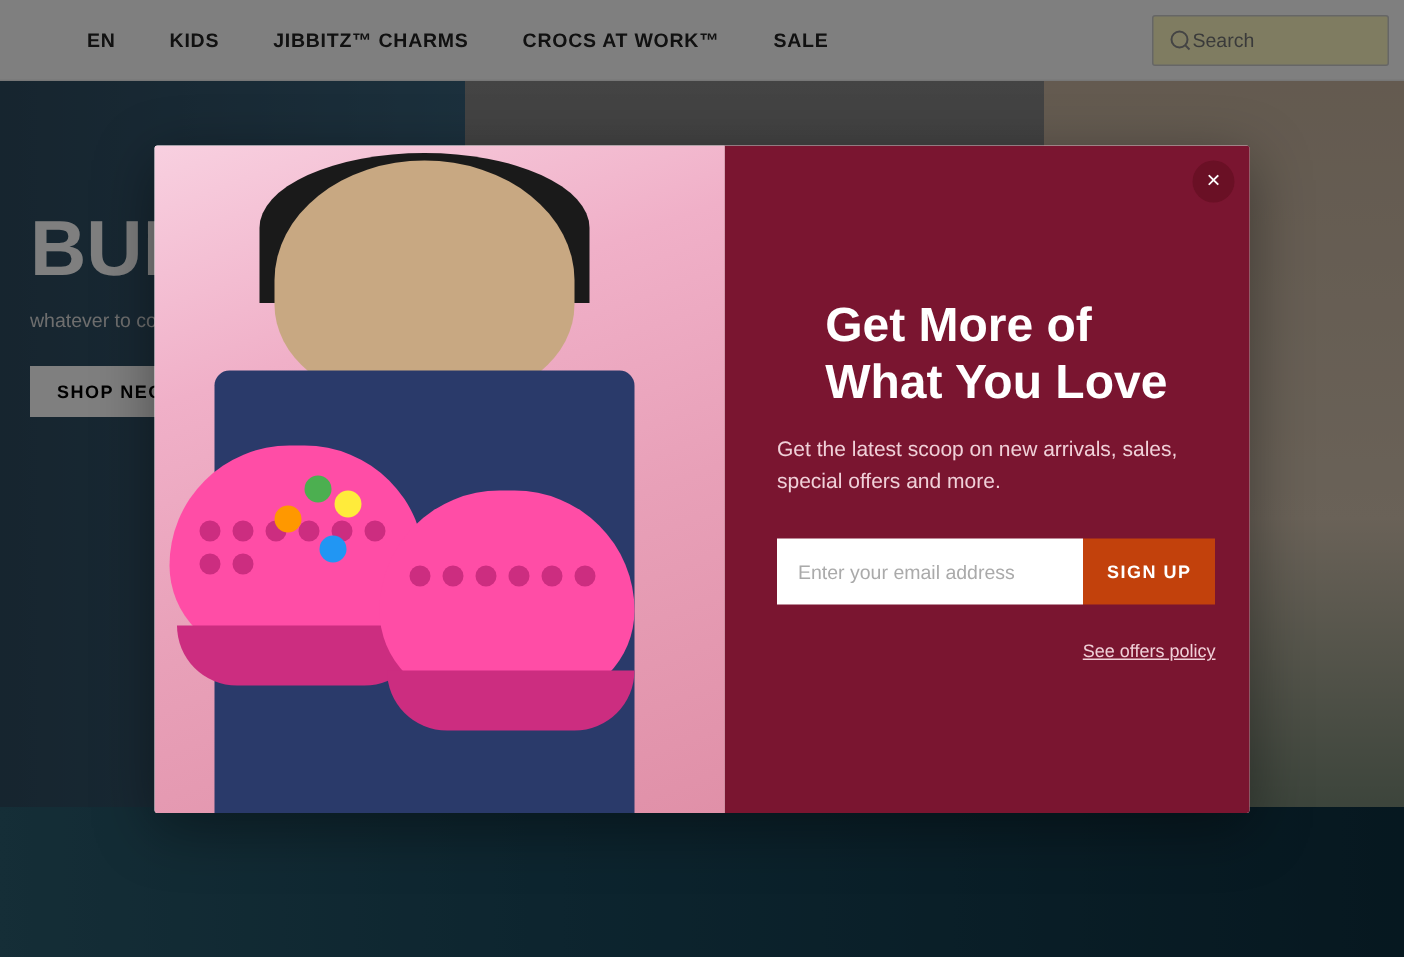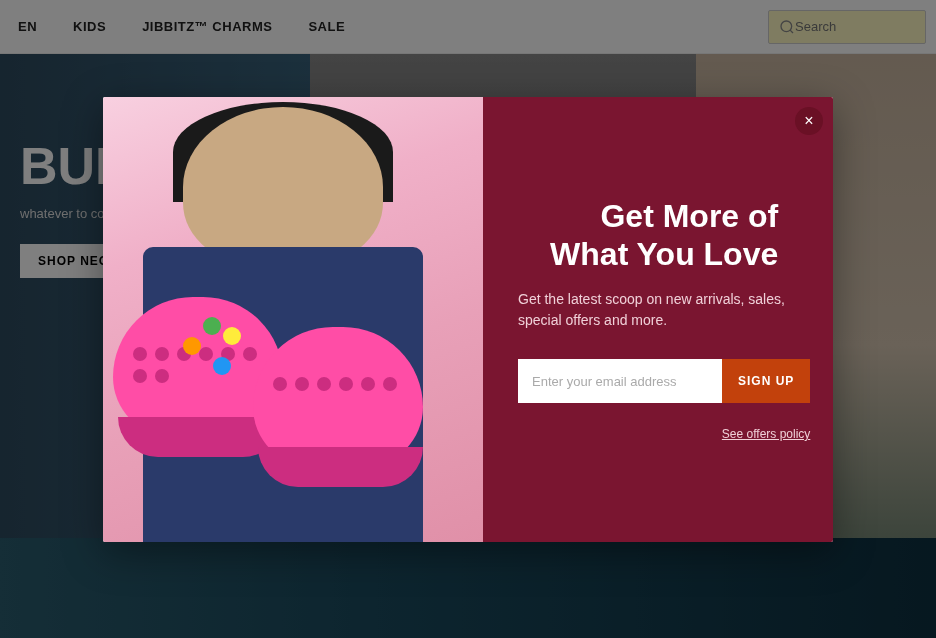--- a/index.html
+++ b/index.html
@@ -26,20 +26,21 @@
       justify-content: space-between;
       z-index: 10;
       border-bottom: 1px solid #eee;
     }
 
     .nav-links {
       display: flex;
       align-items: center;
       gap: 0;
       height: 100%;
+      padding-left: 40px;
     }
 
     .nav-item {
       padding: 0 18px;
       height: 100%;
       display: flex;
       align-items: center;
       font-size: 13px;
       font-weight: 600;
       color: #222;
@@ -285,21 +286,21 @@
       flex-direction: column;
       align-items: center;
       justify-content: center;
       padding: 40px 35px;
       color: #fff;
     }
 
     .modal-title {
       font-size: 32px;
       font-weight: 700;
-      text-align: right;
+      text-align: left;
       line-height: 1.2;
       color: #fff;
       margin-bottom: 16px;
     }
 
     .modal-subtitle {
       font-size: 14px;
       text-align: left;
       color: #f0d0d8;
       line-height: 1.5;
@@ -379,20 +380,21 @@
     }
   </style>
 </head>
 <body>
 
 <nav class="navbar">
   <div class="nav-links">
     <div class="nav-item">EN</div>
     <div class="nav-item">KIDS</div>
     <div class="nav-item">JIBBITZ™ CHARMS</div>
+    <div class="nav-item">CROCS AT WORK™</div>
     <div class="nav-item">SALE</div>
   </div>
   <div class="search-box">
     <svg class="search-icon-svg" xmlns="http://www.w3.org/2000/svg" viewBox="0 0 24 24" fill="none" stroke="currentColor" stroke-width="2">
       <circle cx="11" cy="11" r="8"></circle>
       <line x1="21" y1="21" x2="16.65" y2="16.65"></line>
     </svg>
     <input type="text" placeholder="Search" style="">
   </div>
 </nav>

